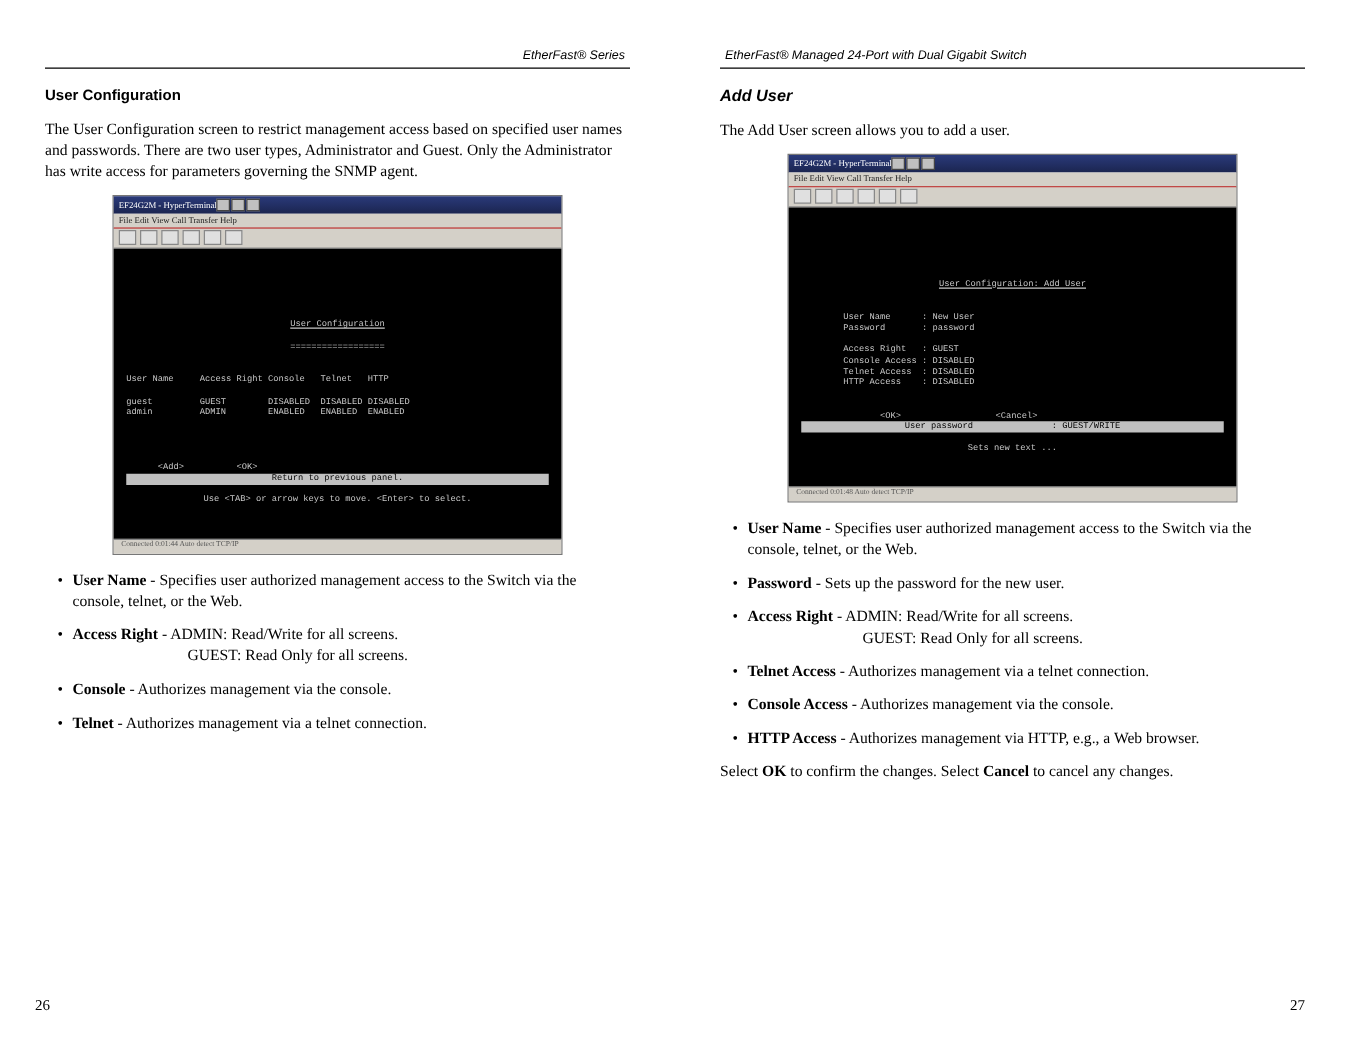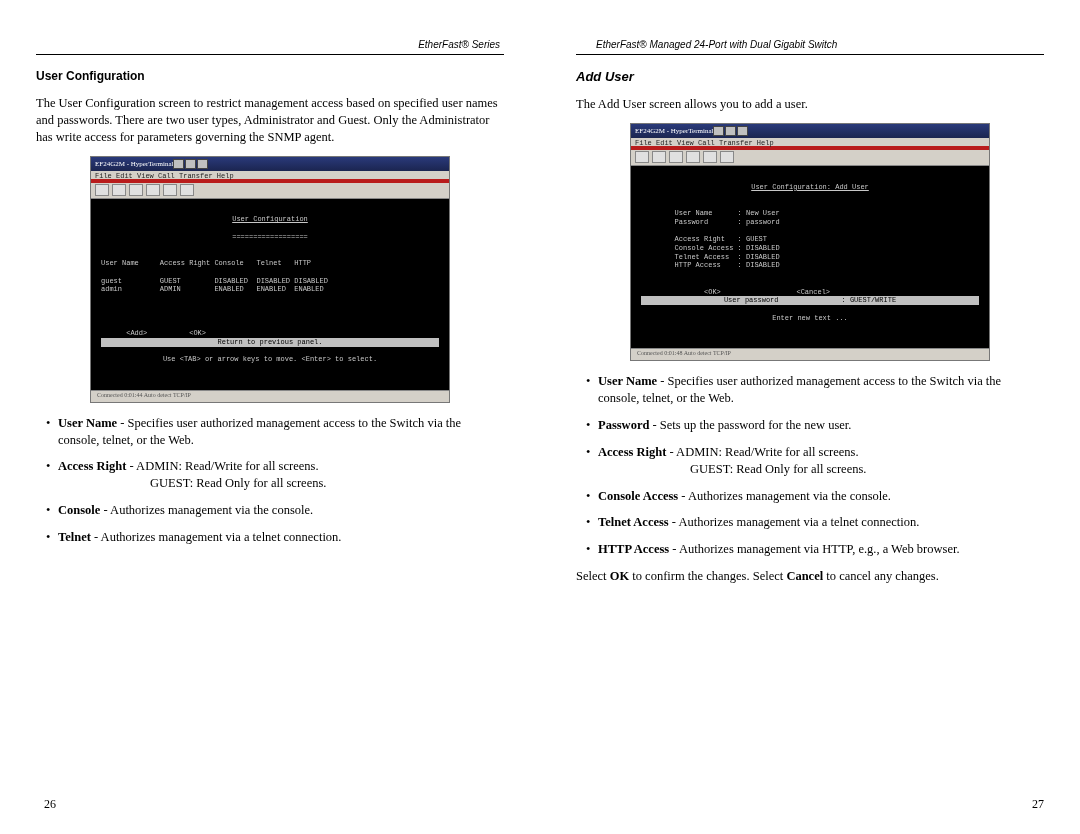--- a/index.html
+++ b/index.html
@@ -31,21 +31,21 @@
   .header-text {
     position: absolute;
     top: -16px;
     font-family: Arial, sans-serif;
     font-style: italic;
     font-size: 10px;
     background: #fff;
     padding: 0 4px;
   }
   .header-text.right { right: 0; }
-  .header-text.left { left: 16px; font-style: italic; }
+  .header-text.left { left: 0; font-style: italic; }
   .section-title {
     font-family: Arial, Helvetica, sans-serif;
     font-weight: bold;
     font-size: 12px;
     margin: 10px 0 12px 0;
   }
   .section-title.italic {
     font-family: Liberation Sans, sans-serif;
     font-weight: bold;
     font-style: italic;
@@ -73,21 +73,21 @@
     left: -12px;
   }
   .bullets li .term {
     font-weight: bold;
   }
   .pg-num {
     position: absolute;
     bottom: 22px;
     font-size: 12px;
   }
-  .pg-num.left { left: 44px; }
+  .pg-num.left { left: 28px; }
   .pg-num.right { right: 36px; }
   
   .shot {
     width: 360px;
     margin: 4px auto 12px auto;
     border: 1px solid #777;
   }
   .shot .winbar {
     height: 14px;
     background: linear-gradient(#2a3a7a, #1b2550);
@@ -104,22 +104,22 @@
   }
   .shot .winbar .winbtns span {
     width: 11px; height: 10px; background:#c0c0c0; border:1px solid #444;
   }
   .shot .menubar {
     height: 12px;
     background: #d4d0c8;
     font-size: 7px;
     padding: 1px 4px;
     color: #222;
-    border-bottom: 4px solid #b91c1c;
-    display:flex; gap:6px;font-family:Liberation Mono, monospace;
+    border-bottom: 1px solid #b91c1c;
+    display:flex; gap:6px;
   }
   .shot .toolbar {
     height: 16px;
     background: #d4d0c8;
     border-bottom: 1px solid #888;
     display:flex; align-items:center; gap:3px; padding:0 4px;
   }
   .shot .toolbar span {
     width: 14px; height: 12px; background:#e0e0e0; border:1px solid #888;
   }
@@ -128,21 +128,21 @@
     color: #c8c8c8;
     font-family: "Courier New", monospace;
     font-size: 7px;
     line-height: 1.25;
     padding: 8px 10px;
     min-height: 150px;
     white-space: pre;
     position: relative;
   }
   .shot .term .center { text-align: center; display:block;}
-  .shot .term .ul { text-decoration: underline; }
+  .shot .term .ul { text-decoration: underline; margin-top: 41px; }
   .shot .term .hl { background:#c0c0c0; color:#000; }
   .shot .status {
     height: 12px;
     background: #d4d0c8;
     border-top: 1px solid #888;
     font-size: 6px; color:#555; display:flex; gap:10px; padding:1px 6px;
   }
   .indent { padding-left: 92px; display:block; }
 </style>
 </head>
@@ -241,31 +241,31 @@
         <span>Password       : password</span>
 
         <span>Access Right   : GUEST</span>
         <span>Console Access : DISABLED</span>
         <span>Telnet Access  : DISABLED</span>
         <span>HTTP Access    : DISABLED</span>
 
 
 <span>               &lt;OK&gt;                  &lt;Cancel&gt;</span>
 <span class="center hl">User password               : GUEST/WRITE</span>
-<span class="center">Enter new text ...</span>
+<span class="center">Sets new text ...</span>
       </div>
       <div class="status">Connected 0:01:48    Auto detect   TCP/IP</div>
     </div>
 
     <ul class="bullets">
       <li><span class="term" style="font-weight: bold;">User Name</span><span> - Specifies user authorized management access to the Switch via the console, telnet, or the Web.</span></li>
       <li><span class="term" style="font-weight: bold;">Password</span><span> - Sets up the password for the new user.</span></li>
       <li><span class="term" style="font-weight: bold;">Access Right</span><span> - ADMIN: Read/Write for all screens.</span><br><span class="indent">GUEST: Read Only for all screens.</span></li>
+      <li><span class="term" style="font-weight: bold;">Telnet Access</span><span> - Authorizes management via a telnet connection.</span></li>
       <li><span class="term" style="font-weight: bold;">Console Access</span><span> - Authorizes management via the console.</span></li>
-      <li><span class="term" style="font-weight: bold;">Telnet Access</span><span> - Authorizes management via a telnet connection.</span></li>
       <li><span class="term" style="font-weight: bold;">HTTP Access</span><span> - Authorizes management via HTTP, e.g., a Web browser.</span></li>
     </ul>
 
     <p class="body-text">
       <span>Select </span><b>OK</b><span> to confirm the changes. Select </span><b>Cancel</b><span> to cancel any changes.</span>
     </p>
 
     <div class="pg-num right">27</div>
   </div>
 

